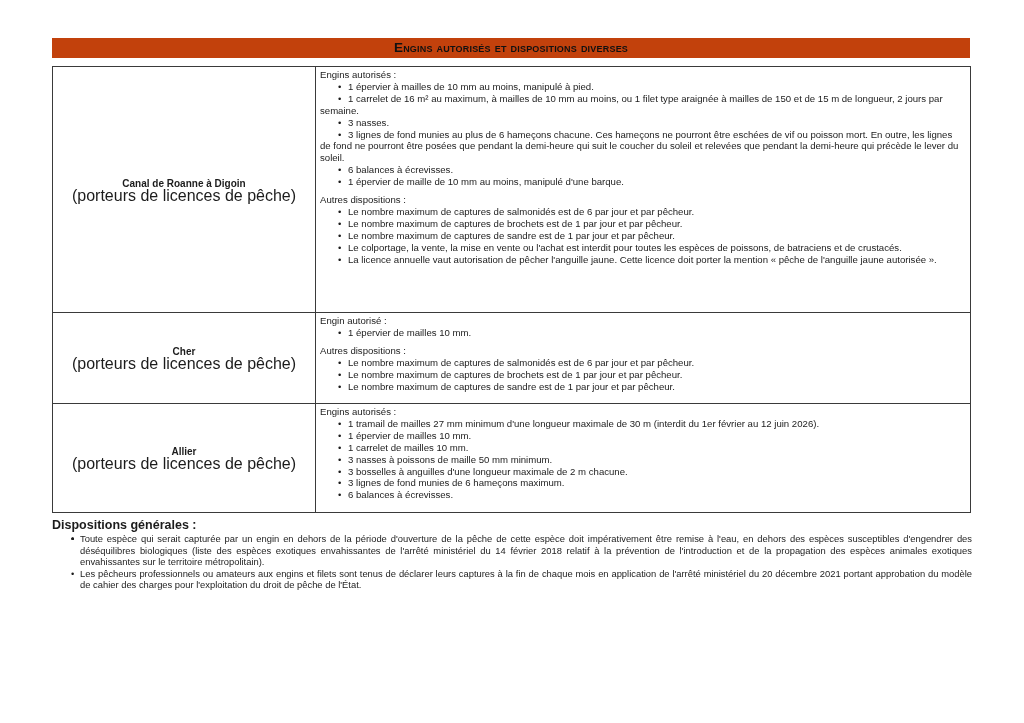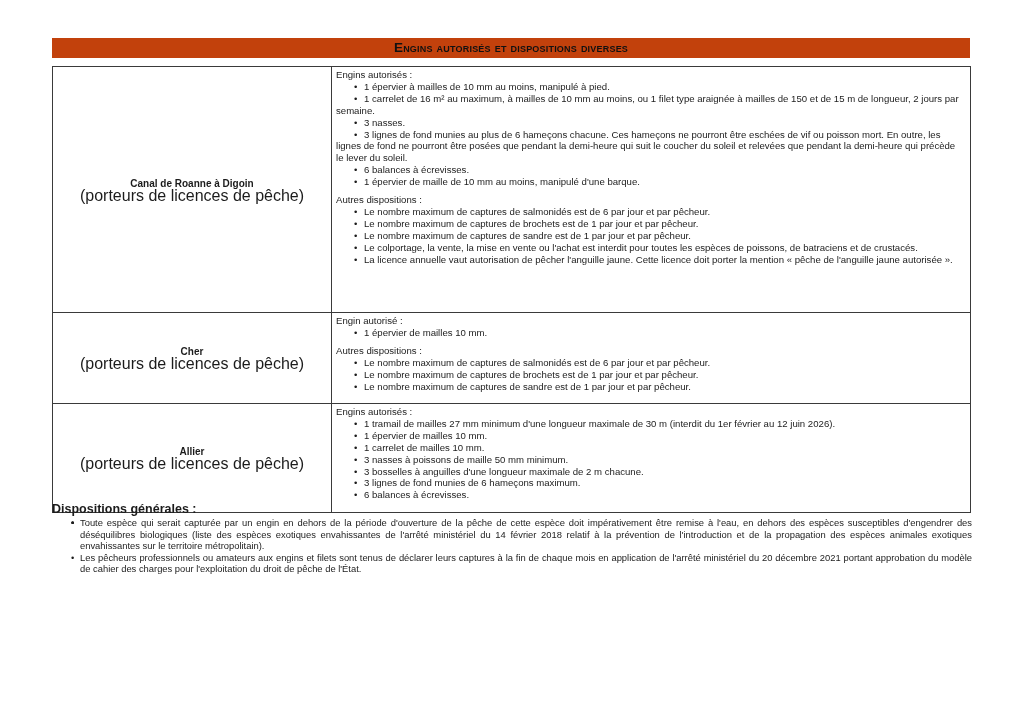--- a/index.html
+++ b/index.html
@@ -12,34 +12,34 @@
     background: #c2410c; text-align: center;
   }
   .banner-title {
     font-weight: bold; font-size: 13.5px; line-height: 20px; letter-spacing: 0.2px;
     font-variant: small-caps; color: #111;
   }
   table.rules {
     position: absolute; left: 52px; top: 66px; width: 919px;
     border-collapse: collapse; table-layout: fixed;
   }
-  table.rules td { border: 1px solid #3a3a3a; vertical-align: top; padding: 12px; }
+  table.rules td { border: 1px solid #3a3a3a; vertical-align: top; padding: 4px; }
   td.area-cell { width: 254px; vertical-align: middle !important; text-align: center; }
   .area-name { font-weight: bold; font-size: 10px; line-height: 12px; }
   .area-sub { font-size: 16px; line-height: 12px; }
   td.rules-cell { padding: 2px 8px 3px 4px !important; font-size: 9.6px; line-height: 11.9px; margin-left: 8px; }
   .section-label { display: block; }
   .section-label.u { }
   .section + .section { margin-top: 6px; }
   ul.items { list-style: none; margin: 0; padding: 0; }
   ul.items li { padding-left: 0; text-indent: 0; }
   ul.items li .bullet { display: inline-block; width: 18px; padding-left: 18px; box-sizing: content-box; text-align: left; }
   ul.items li .bullet { padding-left: 18px; width: 10px; }
   .general {
-    position: absolute; left: 52px; top: 501px; width: 920px;
+    position: absolute; left: 52px; top: 517px; width: 920px;
   }
   .general-title { font-weight: bold; font-size: 12.5px; line-height: 16px; }
   ul.gen-items { list-style: none; margin: 0; padding: 0; font-size: 9.4px; line-height: 11.6px; }
   ul.gen-items li { position: relative; padding-left: 28px; text-align: justify; }
   ul.gen-items li .gbullet { position: absolute; left: 19px; top: 0; }
 </style>
 </head>
 <body>
 
 <div class="banner">

